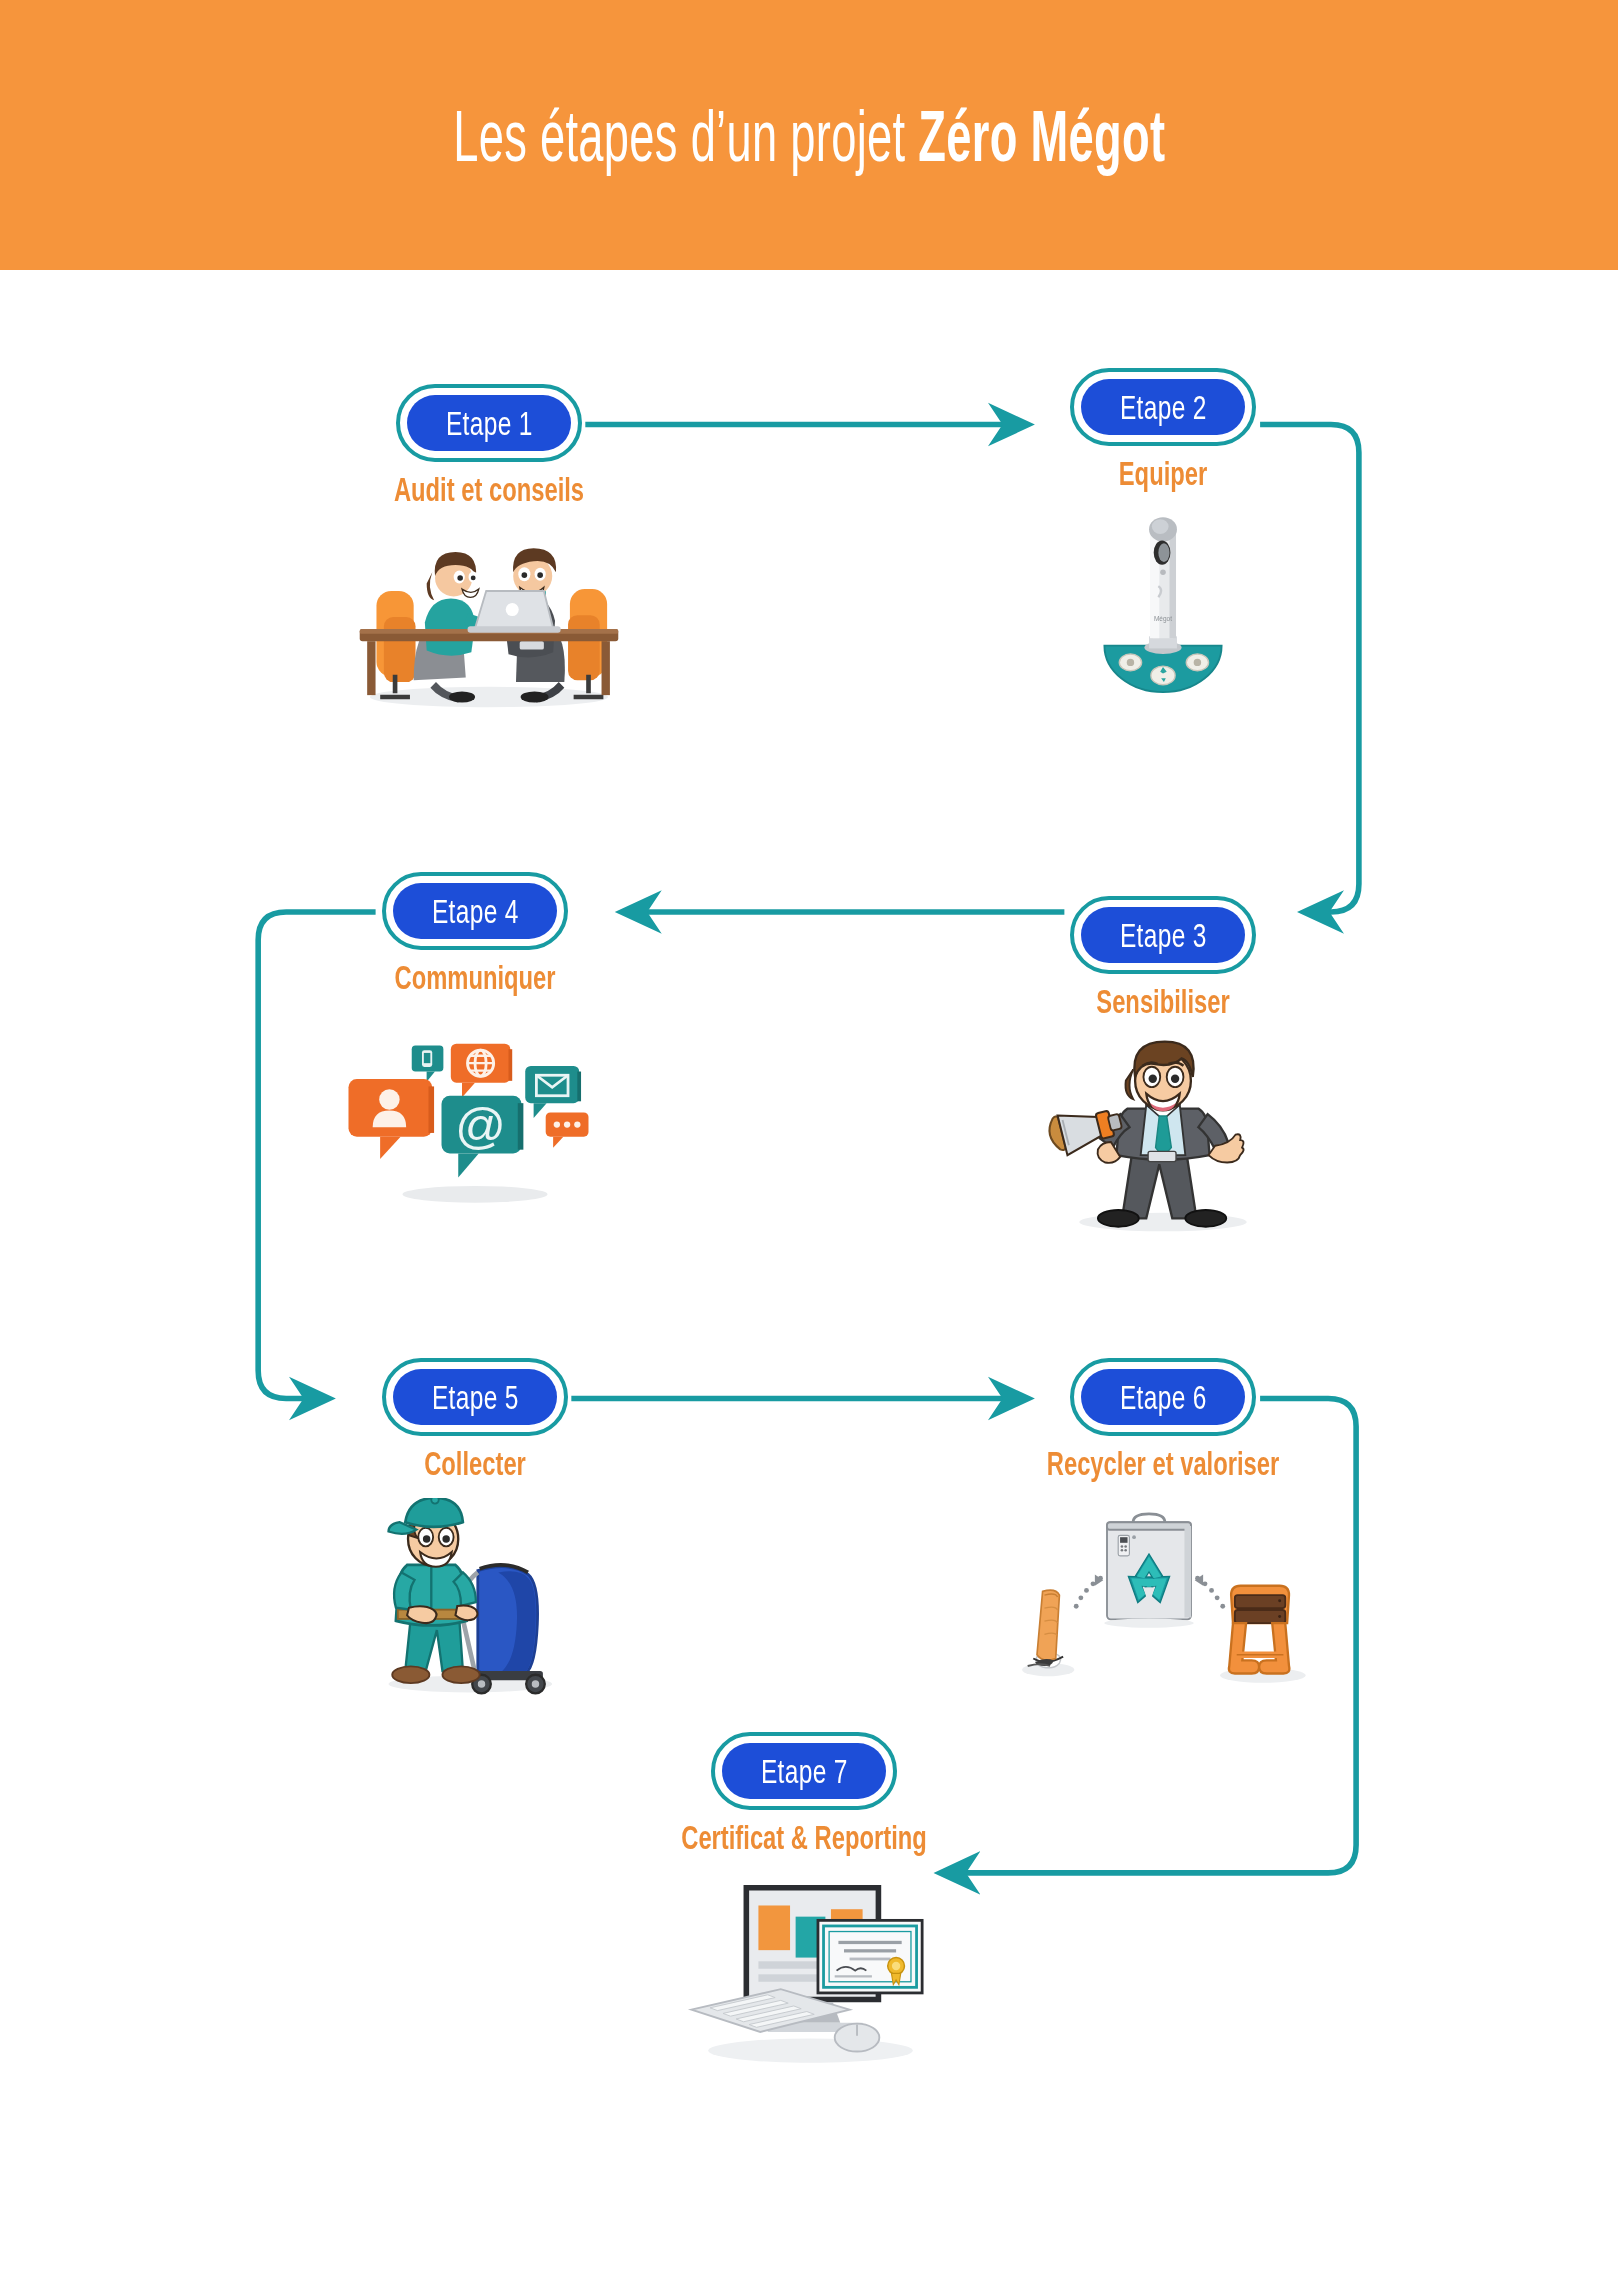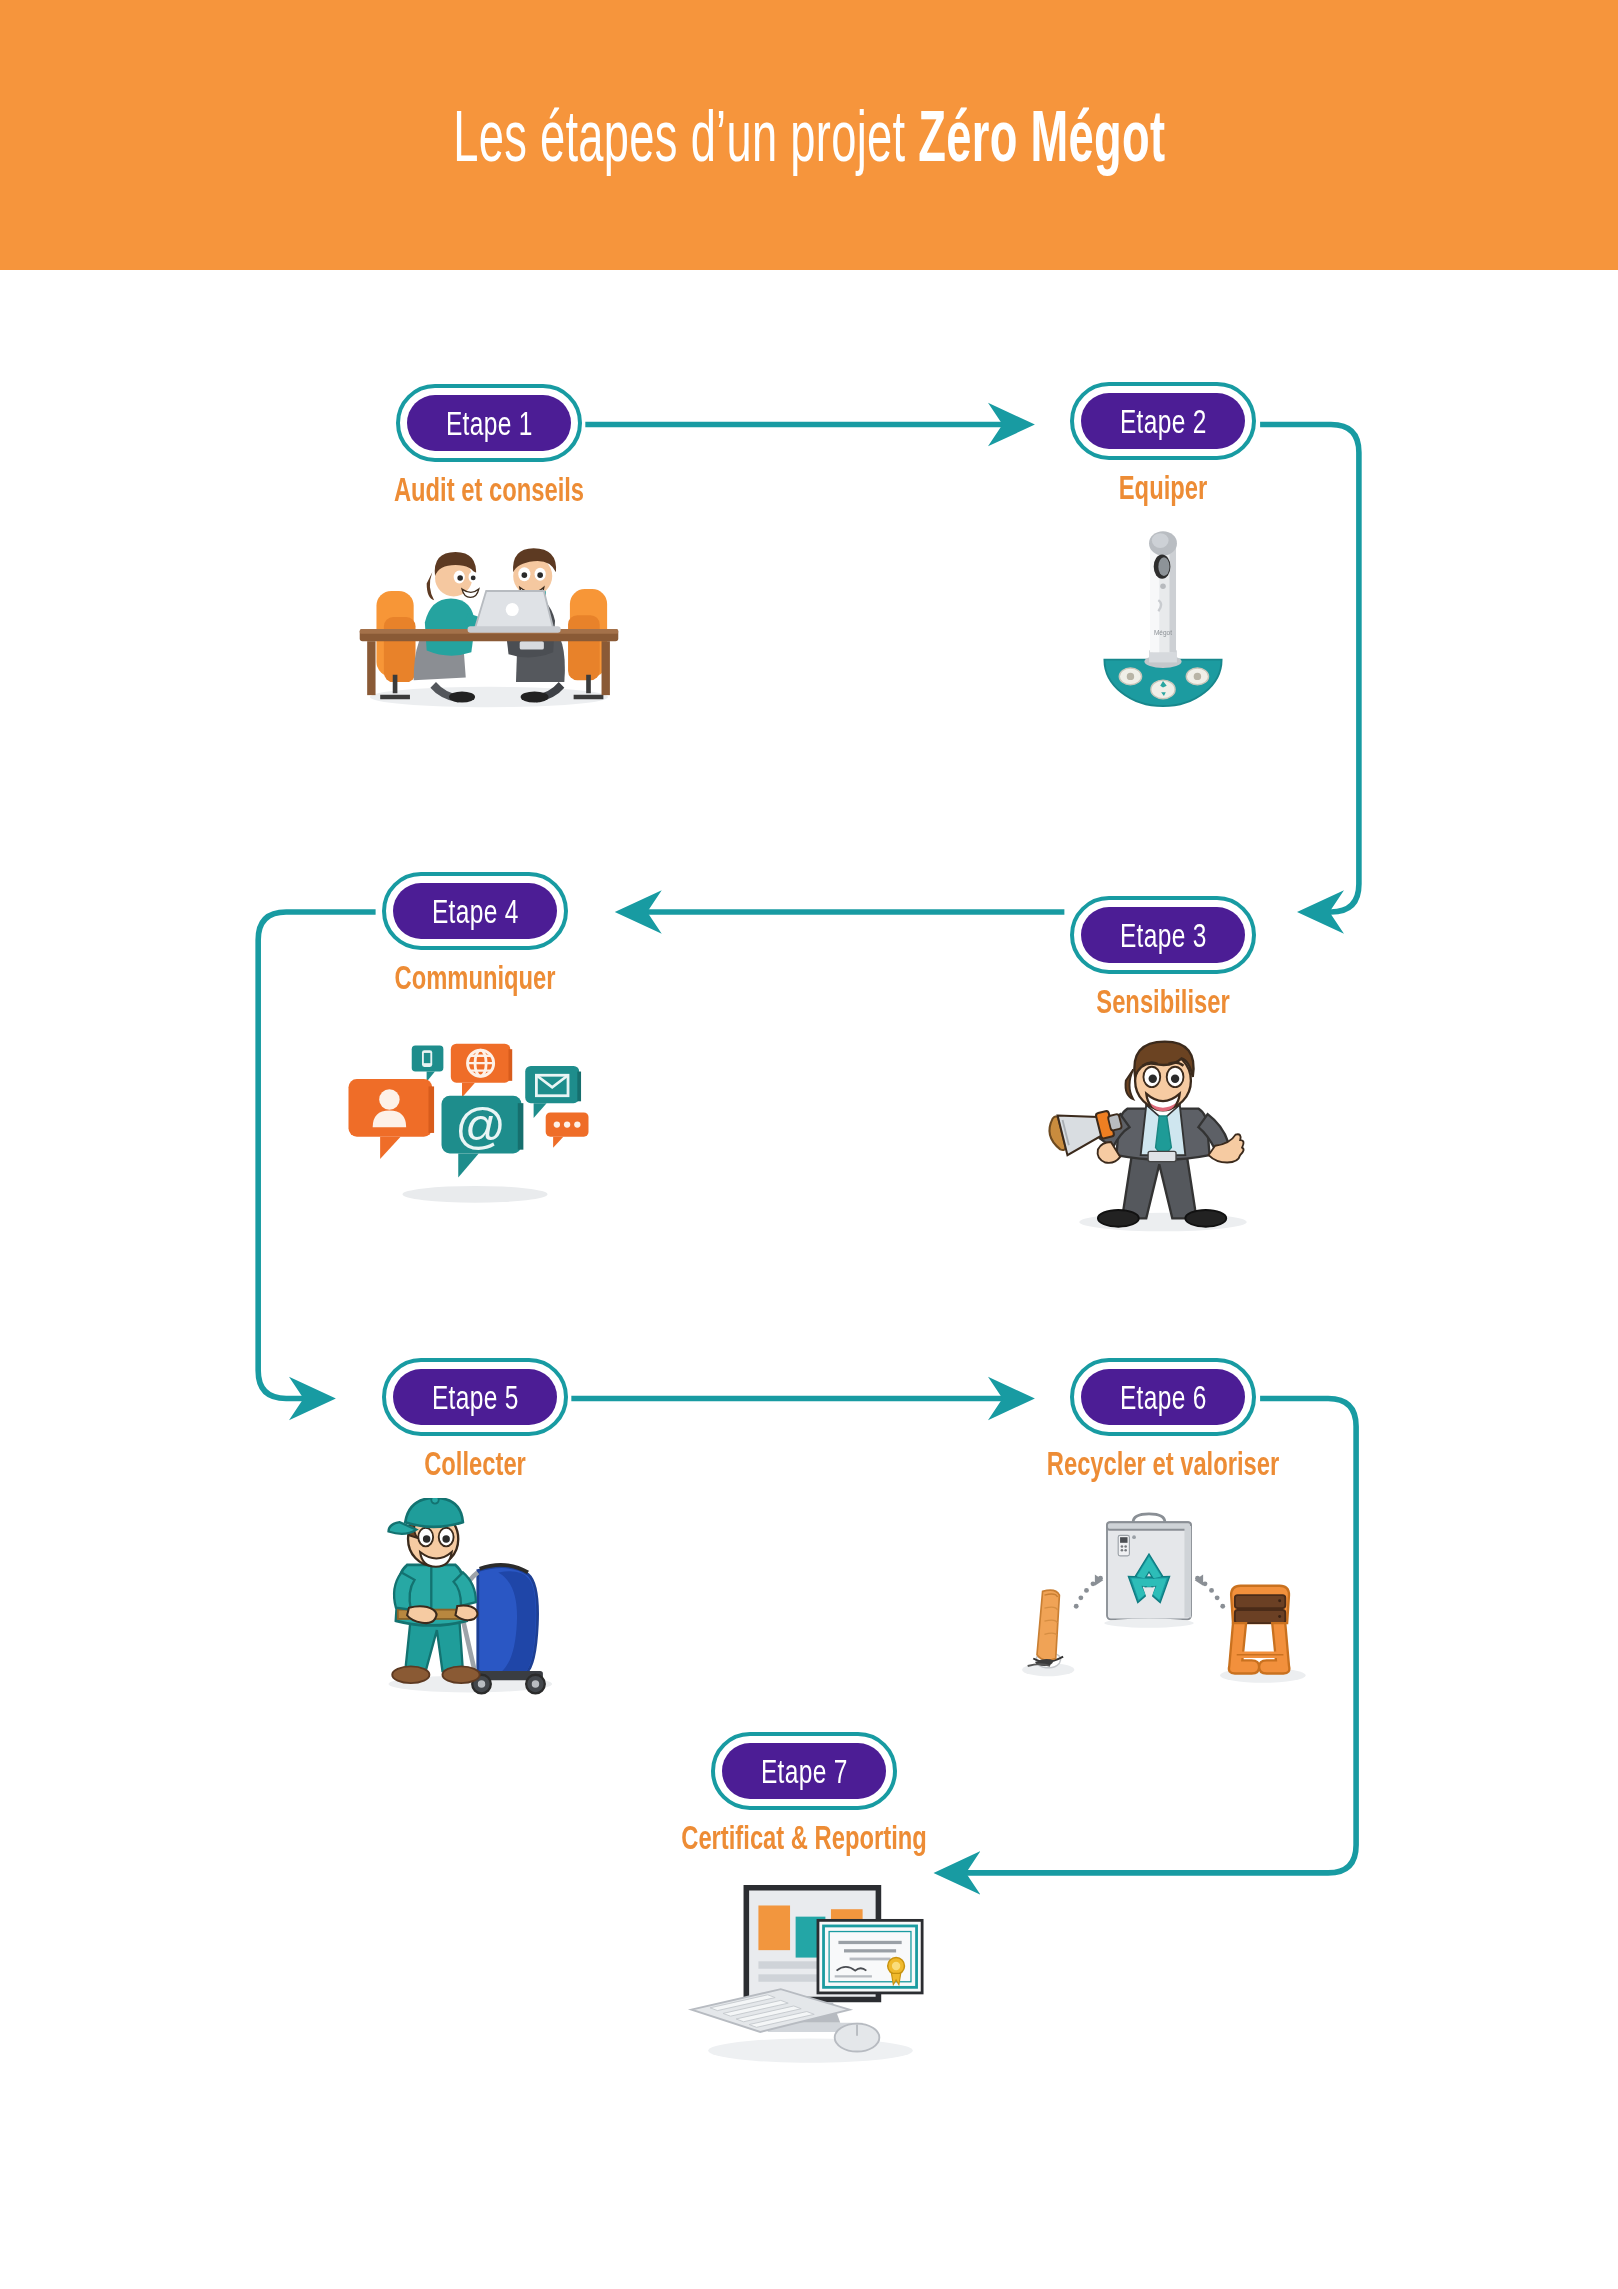--- a/index.html
+++ b/index.html
@@ -37,21 +37,21 @@
     position:relative;
     width:186px;height:78px;
     border:4.7px solid #189ba2;
     border-radius:39px;
     background:#ffffff;
     box-sizing:border-box;
     display:flex;align-items:center;justify-content:center;
   }
   .badge-inner{
     width:164px;height:56px;
-    background:#4c1d95;
+    background:#1d4ed8;
     border-radius:28px;
     display:flex;align-items:center;justify-content:center;
   }
   .badge-text{
     color:#ffffff;
     font-size:34px;
     font-weight:400;
     transform:scaleX(0.72);
     transform-origin:center center;
     white-space:nowrap;
@@ -167,21 +167,21 @@
         <rect x="34" y="126" width="9" height="58" fill="#8a5a36"></rect>
         <rect x="286" y="126" width="9" height="58" fill="#8a5a36"></rect>
 
         <path d="M150,112 l12,-40 h62 l10,40 z" fill="#dfe2e6" stroke="#b7bbc0" stroke-width="2"></path>
         <circle cx="190" cy="92" r="7" fill="#fff"></circle>
         <rect x="142" y="110" width="100" height="7" rx="3" fill="#c9ccd1"></rect>
       </svg>
     </div>
   </div>
 
-  <div class="step" style="left:1070px;top:382px;">
+  <div class="step" style="left:1070px;top:368px;">
     <div class="badge">
       <div class="badge-inner">
         <span class="badge-text">Etape 2</span>
       </div>
     </div>
     <div class="step-label"><span>Equiper</span></div>
 
     <div class="art">
       <svg width="214" height="186" viewBox="0 0 230 200">
 

